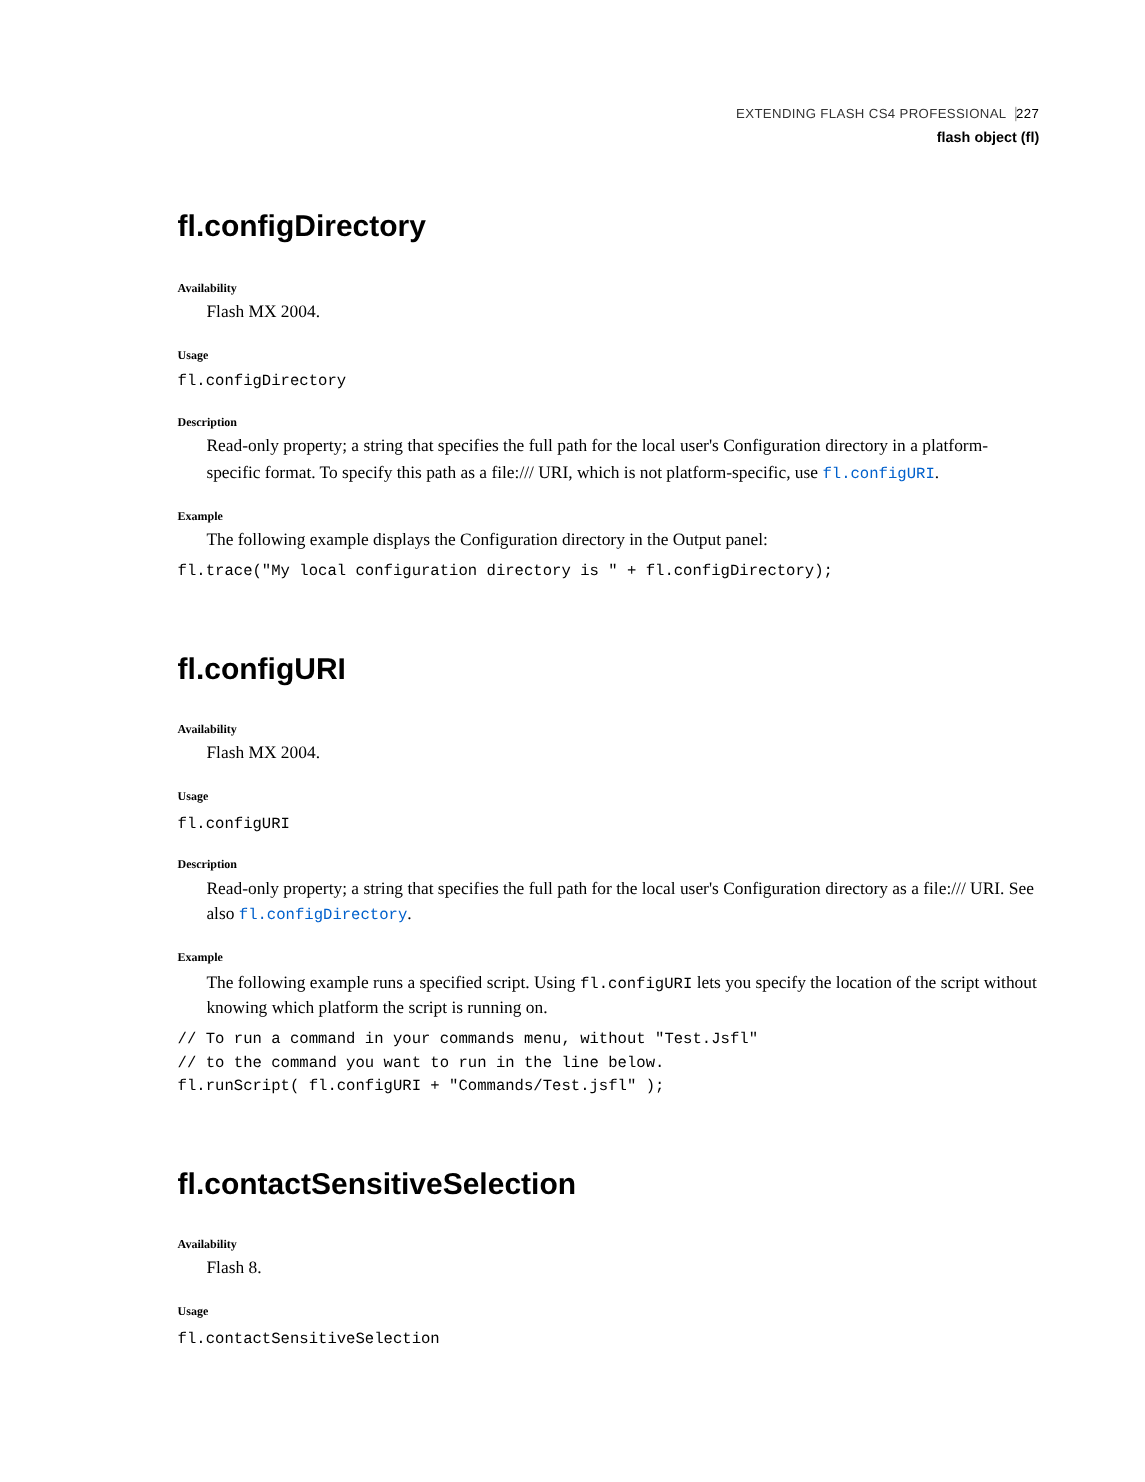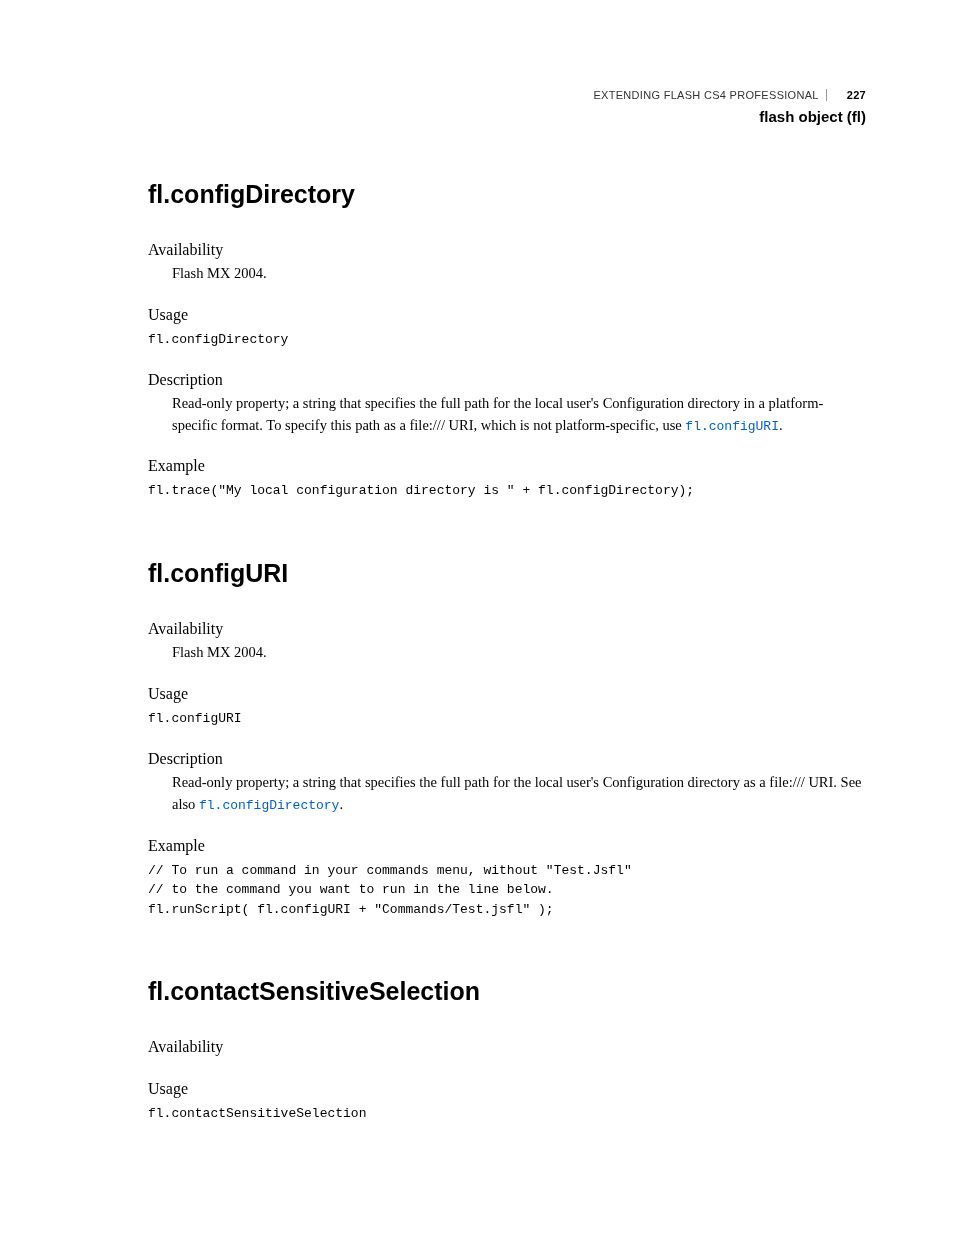--- a/index.html
+++ b/index.html
@@ -21,45 +21,45 @@
     text-align: right;
     margin-bottom: 48px;
     font-family: "Myriad Pro", "Helvetica Neue", Arial, sans-serif;
   }
   .header-line1 {
     font-size: 11px;
     letter-spacing: 0.3px;
     color: #333;
   }
   .header-line1 .pagenum {
-    font-weight: 700;
+    font-weight: 400;
     color: #000;
     border-left: 1px solid #999;
-    padding-left: 20px;
+    padding-left: 0;
     margin-left: 4px;
     text-align: right;
   }
   .header-line2 {
-    font-size: 15px;
+    font-size: 12px;
     font-weight: 700;
     color: #000;
     margin-top: 2px;
   }
   h1.section-title {
     font-family: "Myriad Pro", "Helvetica Neue", Arial, sans-serif;
     font-weight: 700;
     font-size: 25px;
     margin: 0 0 26px 0;
     color: #000;
   }
   .block { margin-bottom: 18px; }
   .subhead {
-    font-weight: 400;
+    font-weight: 700;
     font-family: "Minion Pro", Georgia, "Times New Roman", serif;
-    font-size: 16px;
+    font-size: 10px;
     margin-bottom: 2px;
   }
   .body-text {
     font-family: "Minion Pro", Georgia, "Times New Roman", serif;
     font-size: 14.5px;
     line-height: 1.5;
     margin-left: 24px;
   }
   code, .mono {
     font-family: "Courier New", Courier, monospace;
@@ -106,20 +106,21 @@
 
     <div class="block">
       <div class="subhead">Description</div>
       <div class="body-text">
         <span>Read-only property; a string that specifies the full path for the local user's Configuration directory in a platform-specific format. To specify this path as a file:/// URI, which is not platform-specific, use </span><span class="link-mono">fl.configURI</span><span>.</span>
       </div>
     </div>
 
     <div class="block">
       <div class="subhead">Example</div>
+      <div class="body-text">The following example displays the Configuration directory in the Output panel:</div>
       <pre class="mono">fl.trace("My local configuration directory is " + fl.configDirectory);</pre>
     </div>
   </div>
 
   <div class="section">
     <h1 class="section-title">fl.configURI</h1>
 
     <div class="block">
       <div class="subhead">Availability</div>
       <div class="body-text">Flash MX 2004.</div>
@@ -132,31 +133,35 @@
 
     <div class="block">
       <div class="subhead">Description</div>
       <div class="body-text">
         <span>Read-only property; a string that specifies the full path for the local user's Configuration directory as a file:/// URI. See also </span><span class="link-mono">fl.configDirectory</span><span>.</span>
       </div>
     </div>
 
     <div class="block">
       <div class="subhead">Example</div>
+      <div class="body-text">
+        <span>The following example runs a specified script. Using </span><span class="mono">fl.configURI</span><span> lets you specify the location of the script without knowing which platform the script is running on.</span>
+      </div>
       <pre class="mono">// To run a command in your commands menu, without "Test.Jsfl"
 // to the command you want to run in the line below.
 fl.runScript( fl.configURI + "Commands/Test.jsfl" );</pre>
     </div>
   </div>
 
   <div class="section">
     <h1 class="section-title">fl.contactSensitiveSelection</h1>
 
     <div class="block">
       <div class="subhead">Availability</div>
+      <div class="body-text">Flash 8.</div>
     </div>
 
     <div class="block">
       <div class="subhead">Usage</div>
       <pre class="mono">fl.contactSensitiveSelection</pre>
     </div>
   </div>
 
 </div>
 

